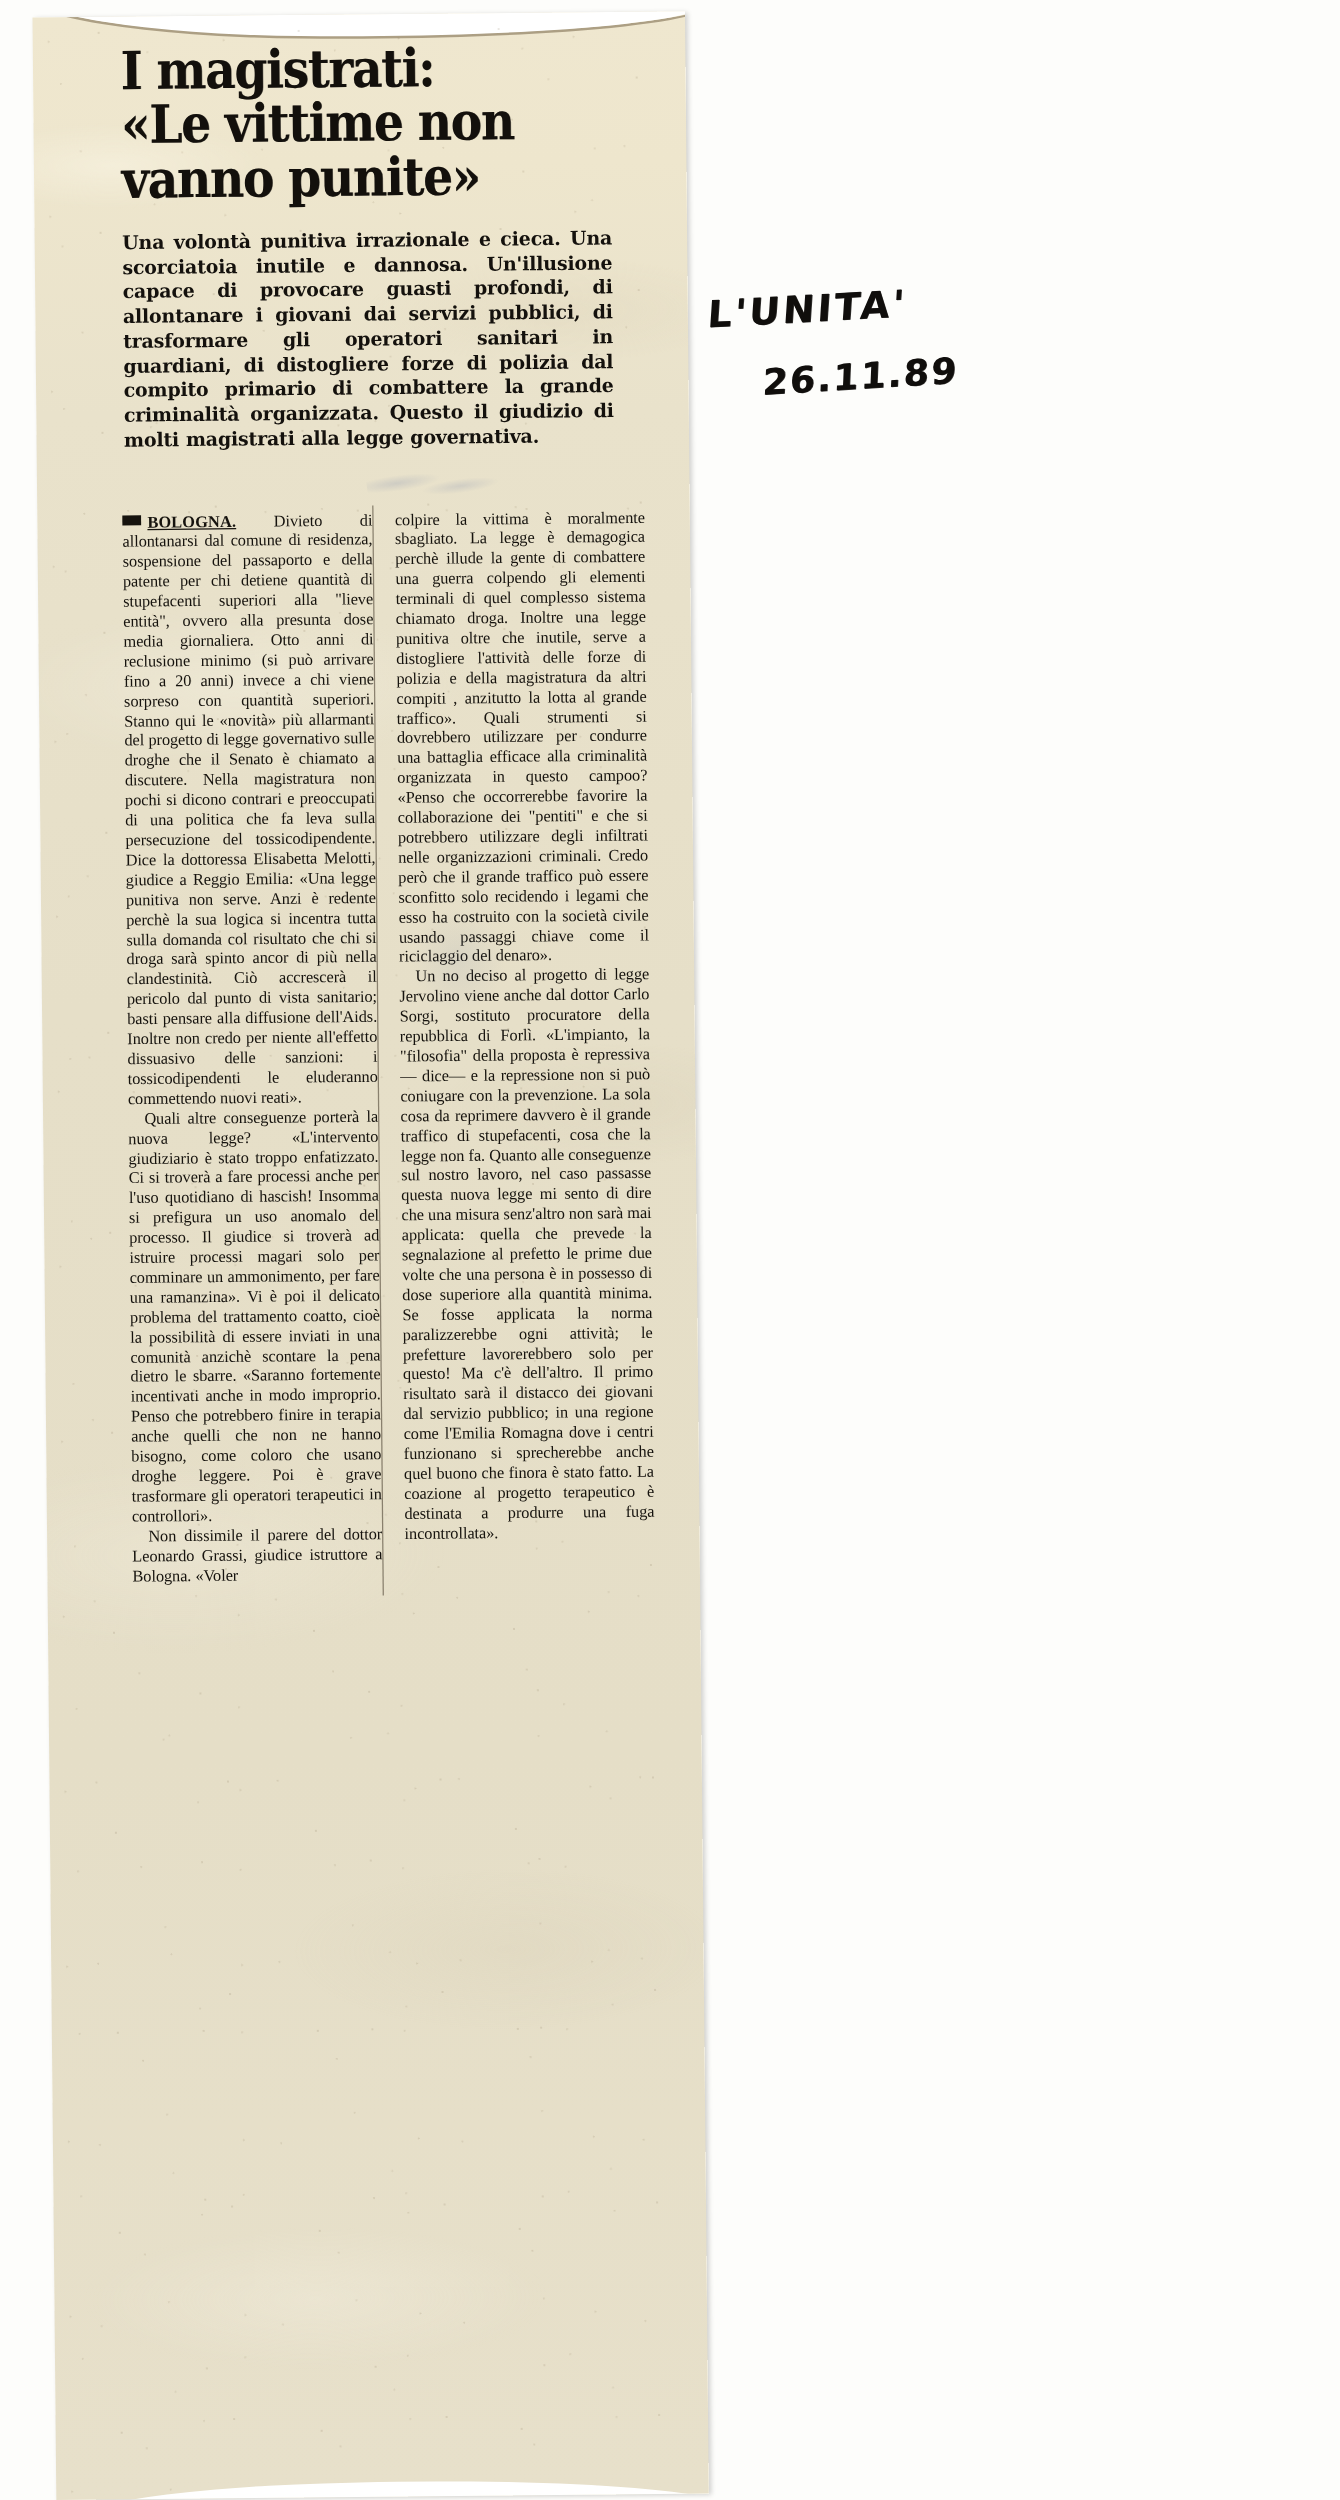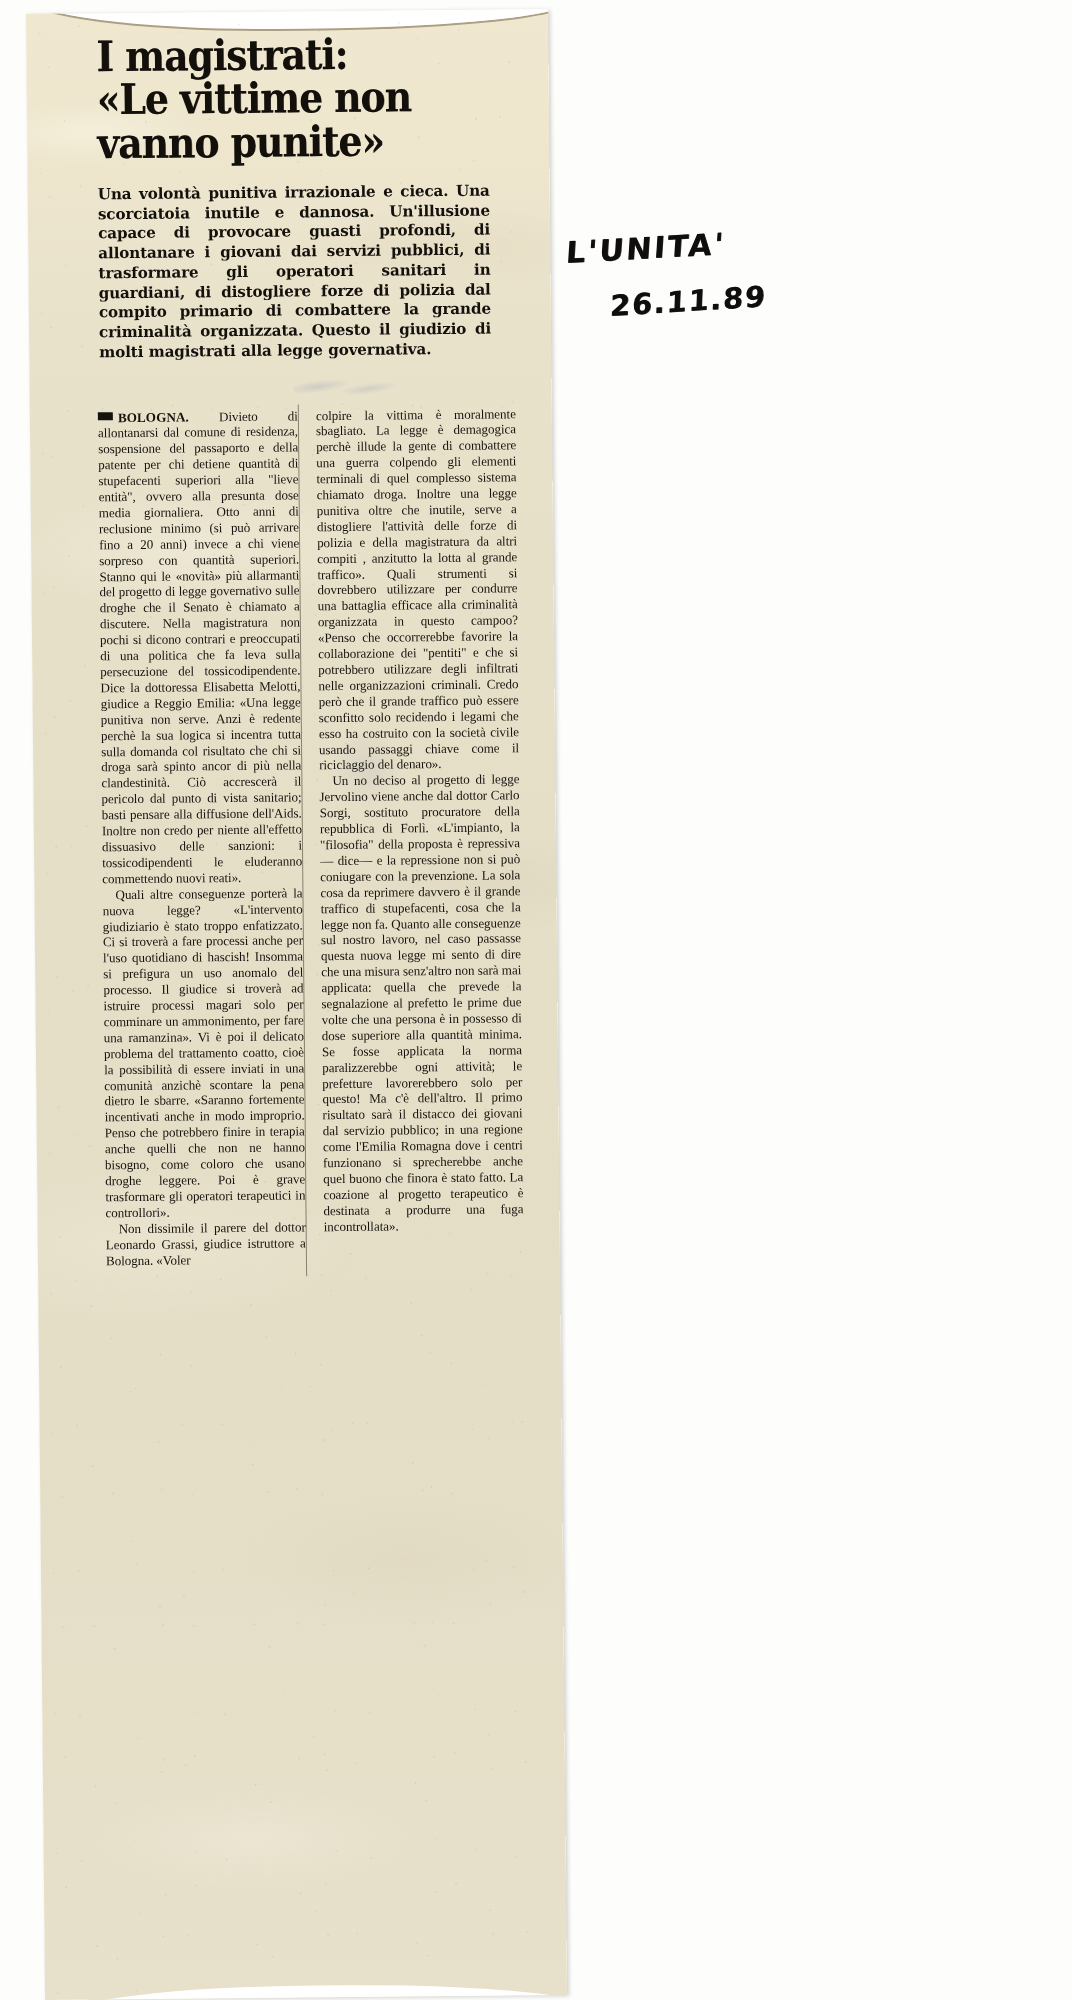--- a/index.html
+++ b/index.html
@@ -129,21 +129,21 @@
     text-justify:inter-word;
     letter-spacing:-0.07px;
     hyphens:manual;
   }
   .bodycol p{margin:0;text-indent:13px;}
   .bodycol p.first{text-indent:0;}
   .dateline-square{
     display:inline-block;width:15px;height:8px;background:#16130e;
     vertical-align:2px;margin-right:5px;
   }
-  .dateline-city{font-weight:700;letter-spacing:0.1px;}
+  .dateline-city{font-weight:700;letter-spacing:0.1px;text-decoration:underline;}
 
   
   .showthrough{
     position:absolute;left:196px;top:-42px;width:120px;height:40px;
     pointer-events:none;opacity:.33;
     background:
       radial-gradient(ellipse 50px 9px at 20% 40%,rgba(90,110,165,.55),transparent 70%),
       radial-gradient(ellipse 44px 8px at 62% 62%,rgba(90,110,165,.5),transparent 70%);
     transform:rotate(-7deg);
   }

